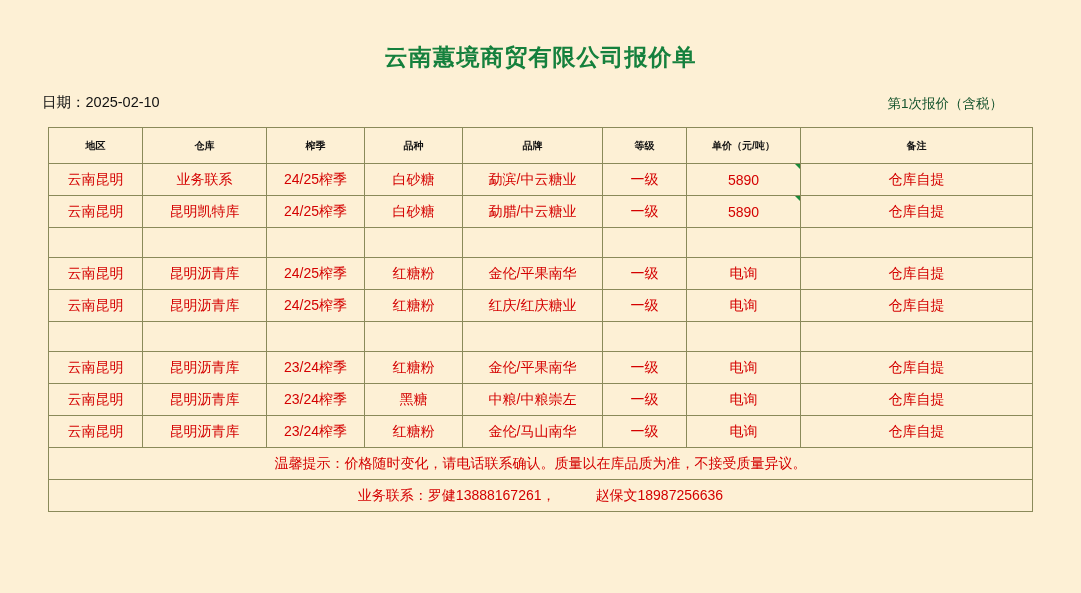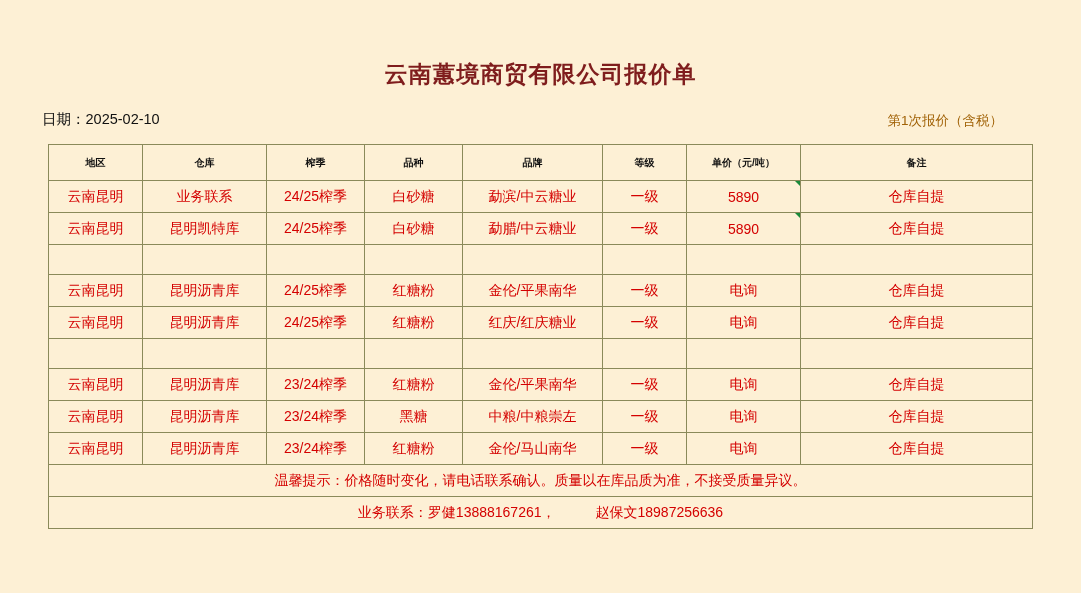--- a/index.html
+++ b/index.html
@@ -17,42 +17,42 @@
     position: relative;
     width: 1081px;
     height: 593px;
     background: #fdf0d5;
     box-sizing: border-box;
   }
   .title {
     text-align: center;
     font-size: 23px;
     font-weight: bold;
-    color: #7f1d1d;
-    padding-top: 59px;
+    color: #15803d;
+    padding-top: 42px;
     letter-spacing: 1px;
   }
   .meta-row {
     position: relative;
     margin-top: 20px;
     height: 22px;
   }
   .meta-left {
     position: absolute;
     left: 42px;
     top: 0;
     font-size: 14.5px;
     color: #111111;
   }
   .meta-right {
     position: absolute;
     right: 78px;
     top: 2px;
     font-size: 13.5px;
-    color: #a16207;
+    color: #14532d;
     margin-left: 40px;
   }
   table.quote {
     border-collapse: collapse;
     margin: 12px auto 0 auto;
     width: 984px;
     table-layout: fixed;
     background: #fdf0d5;
   }
   table.quote td, table.quote th {

